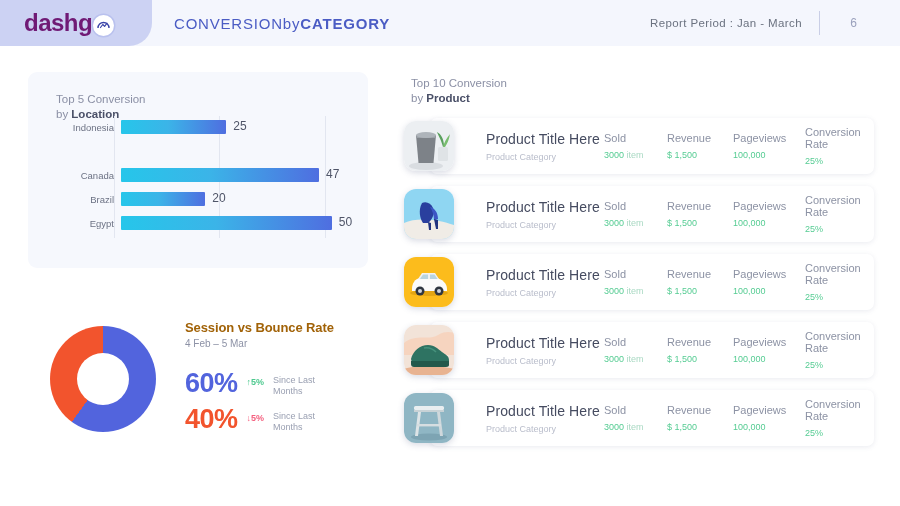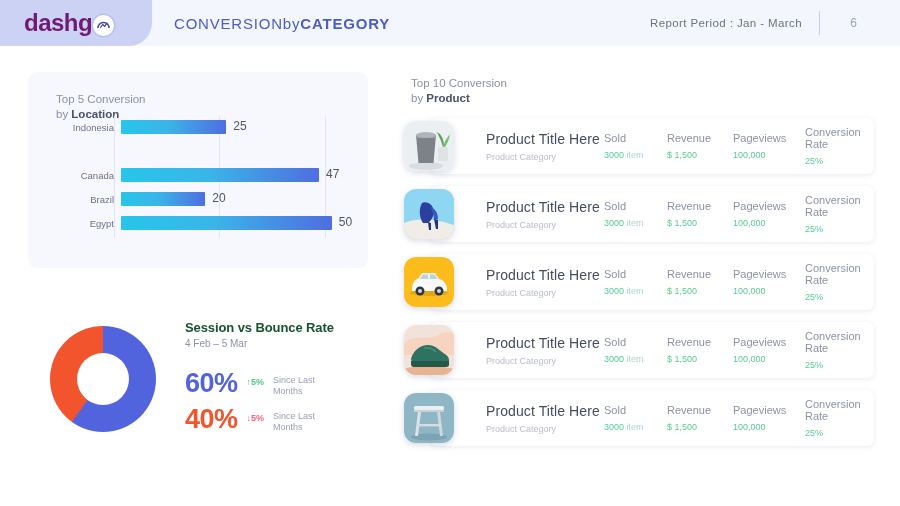--- a/index.html
+++ b/index.html
@@ -68,21 +68,21 @@
   }
   .bar-val{position:absolute;top:-1px;font-size:12px;color:#4f5568;}
 
   
   .donut-wrap{position:absolute;left:50px;top:326px;width:106px;height:106px;}
   .donut-hole{
     position:absolute;left:27px;top:27px;width:52px;height:52px;border-radius:50%;
     background:#ffffff;
   }
   .sv-title{
-    position:absolute;left:185px;top:320px;font-size:13px;font-weight:bold;color:#14532d;
+    position:absolute;left:185px;top:320px;font-size:13px;font-weight:bold;color:#a16207;
     letter-spacing:-0.1px;
   }
   .sv-sub{position:absolute;left:185px;top:338px;font-size:10px;color:#8d92a6;}
 
   .stat{position:absolute;left:185px;display:flex;align-items:flex-start;}
   .stat-a{top:368px;}
   .stat-b{top:404px;}
   .stat-big{font-size:27px;font-weight:bold;letter-spacing:-0.5px;line-height:30px;}
   .blue{color:#5264dd;}
   .orange{color:#f2542d;}

